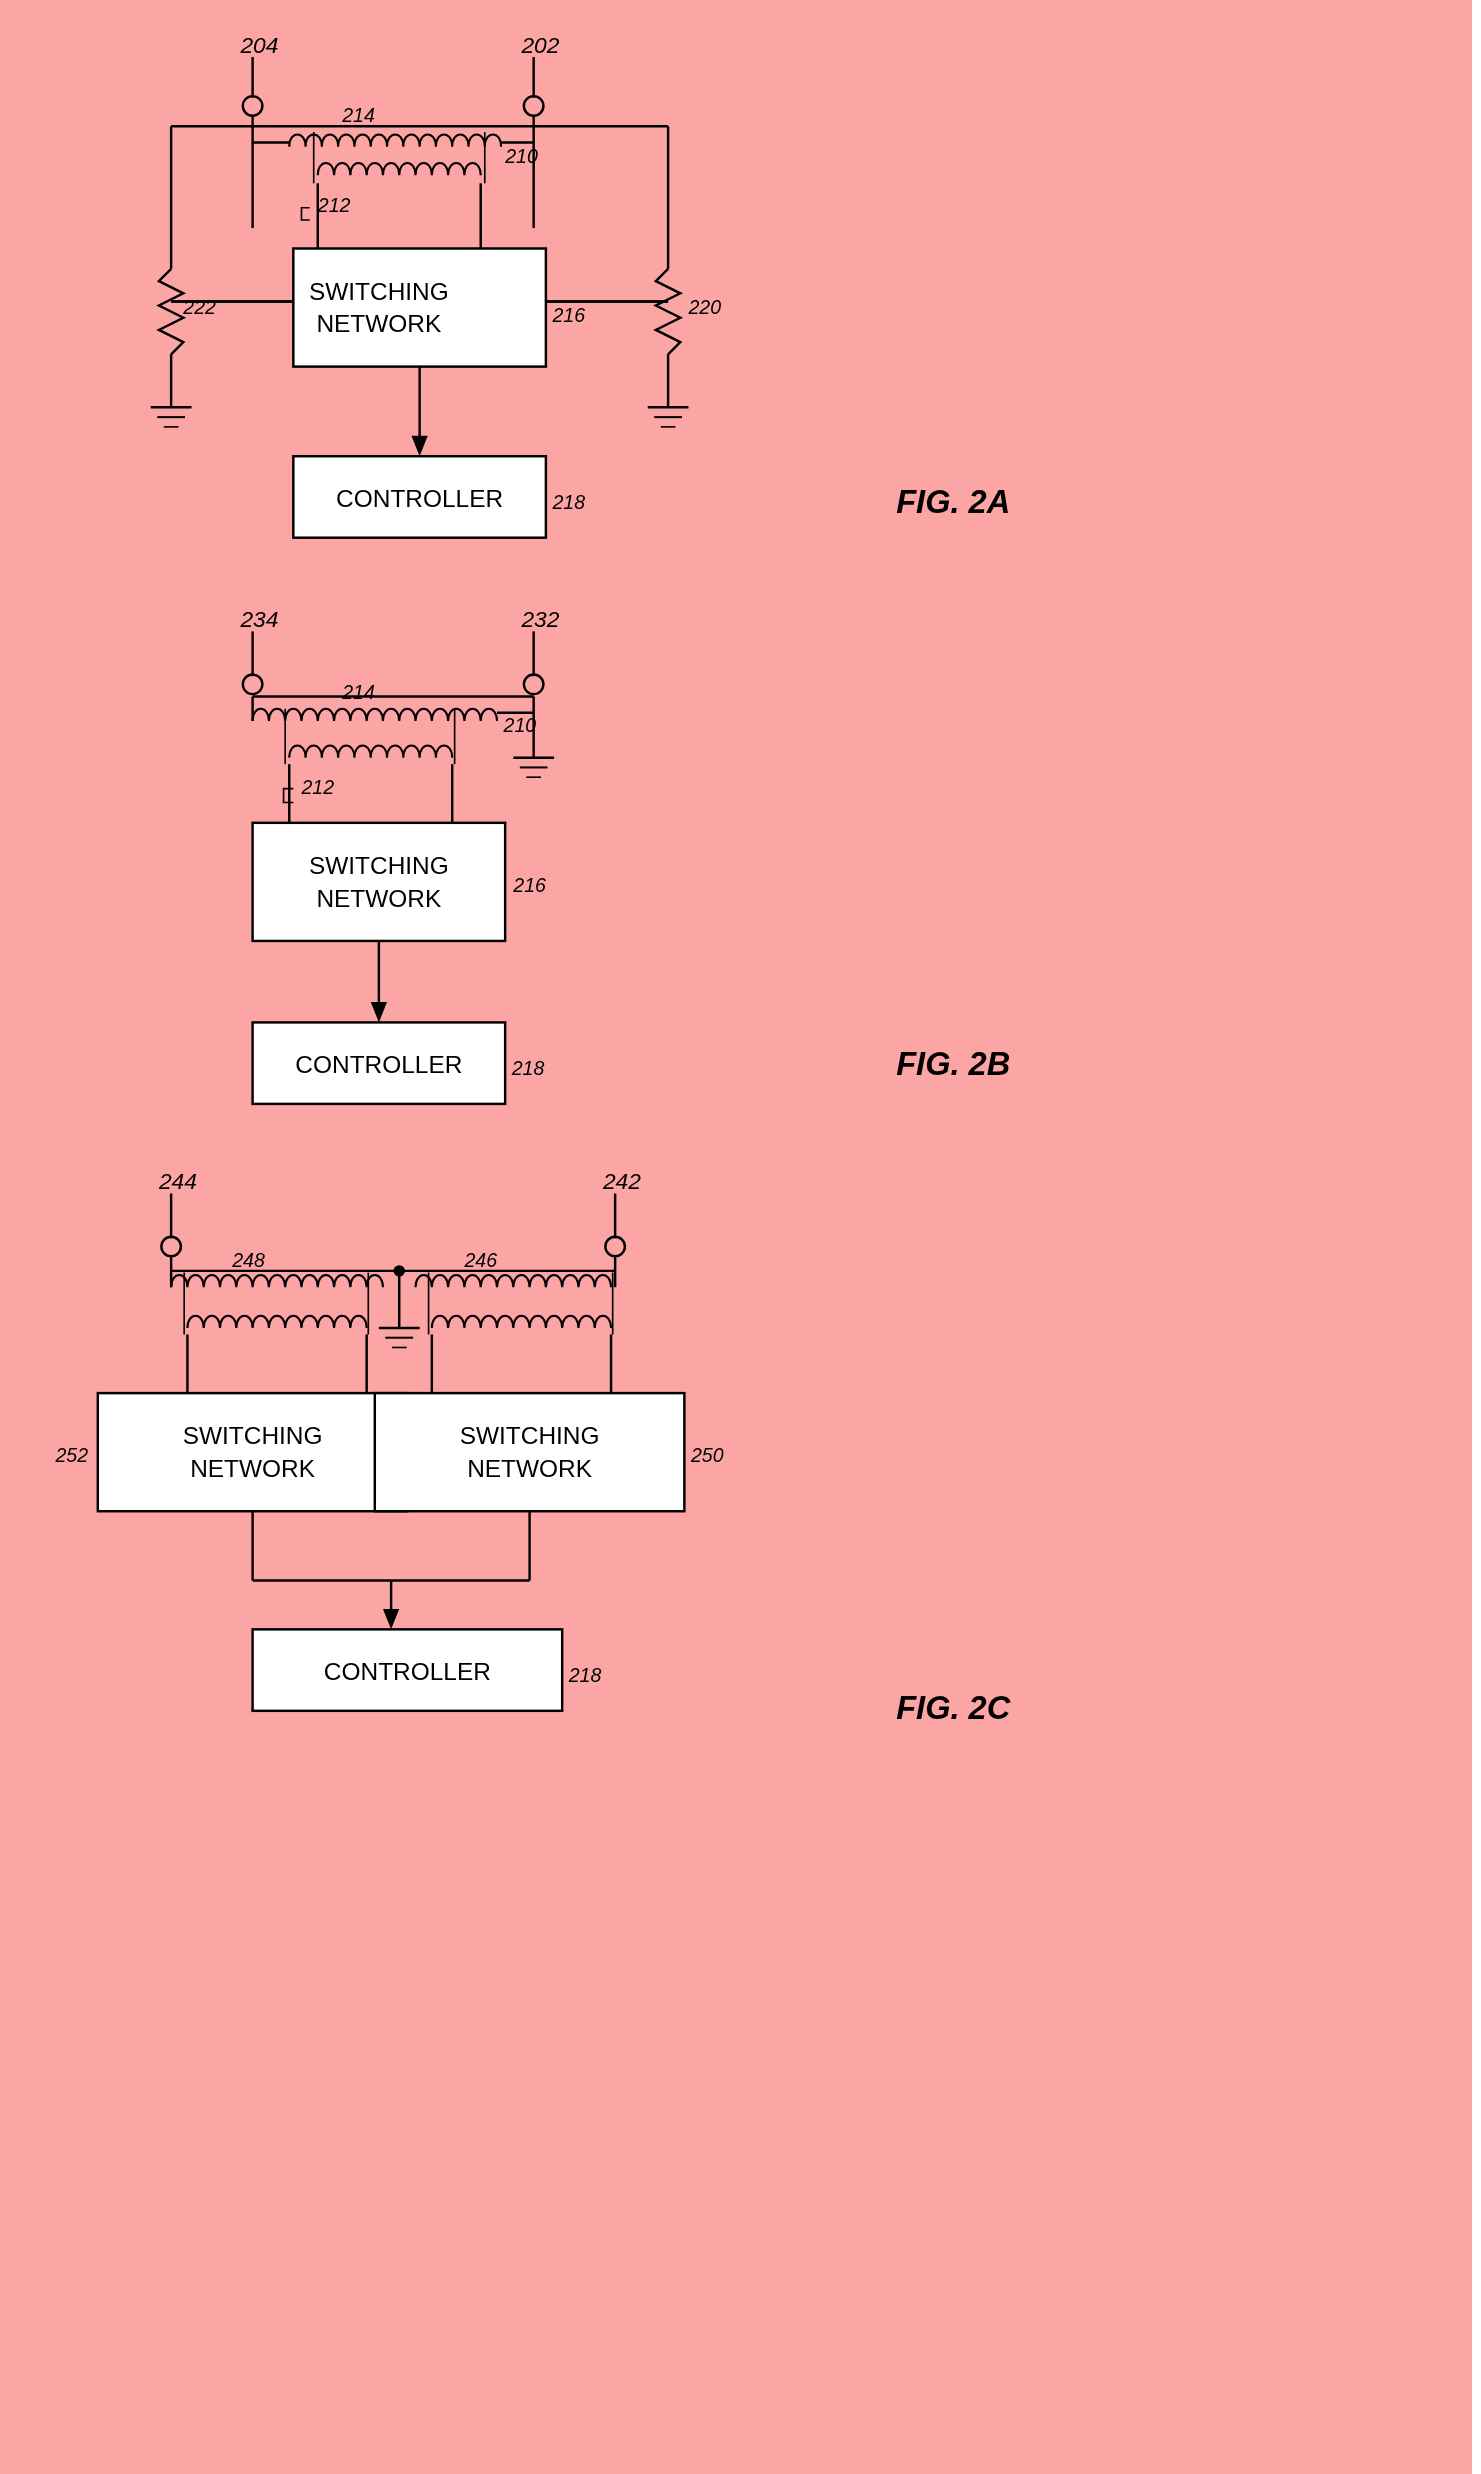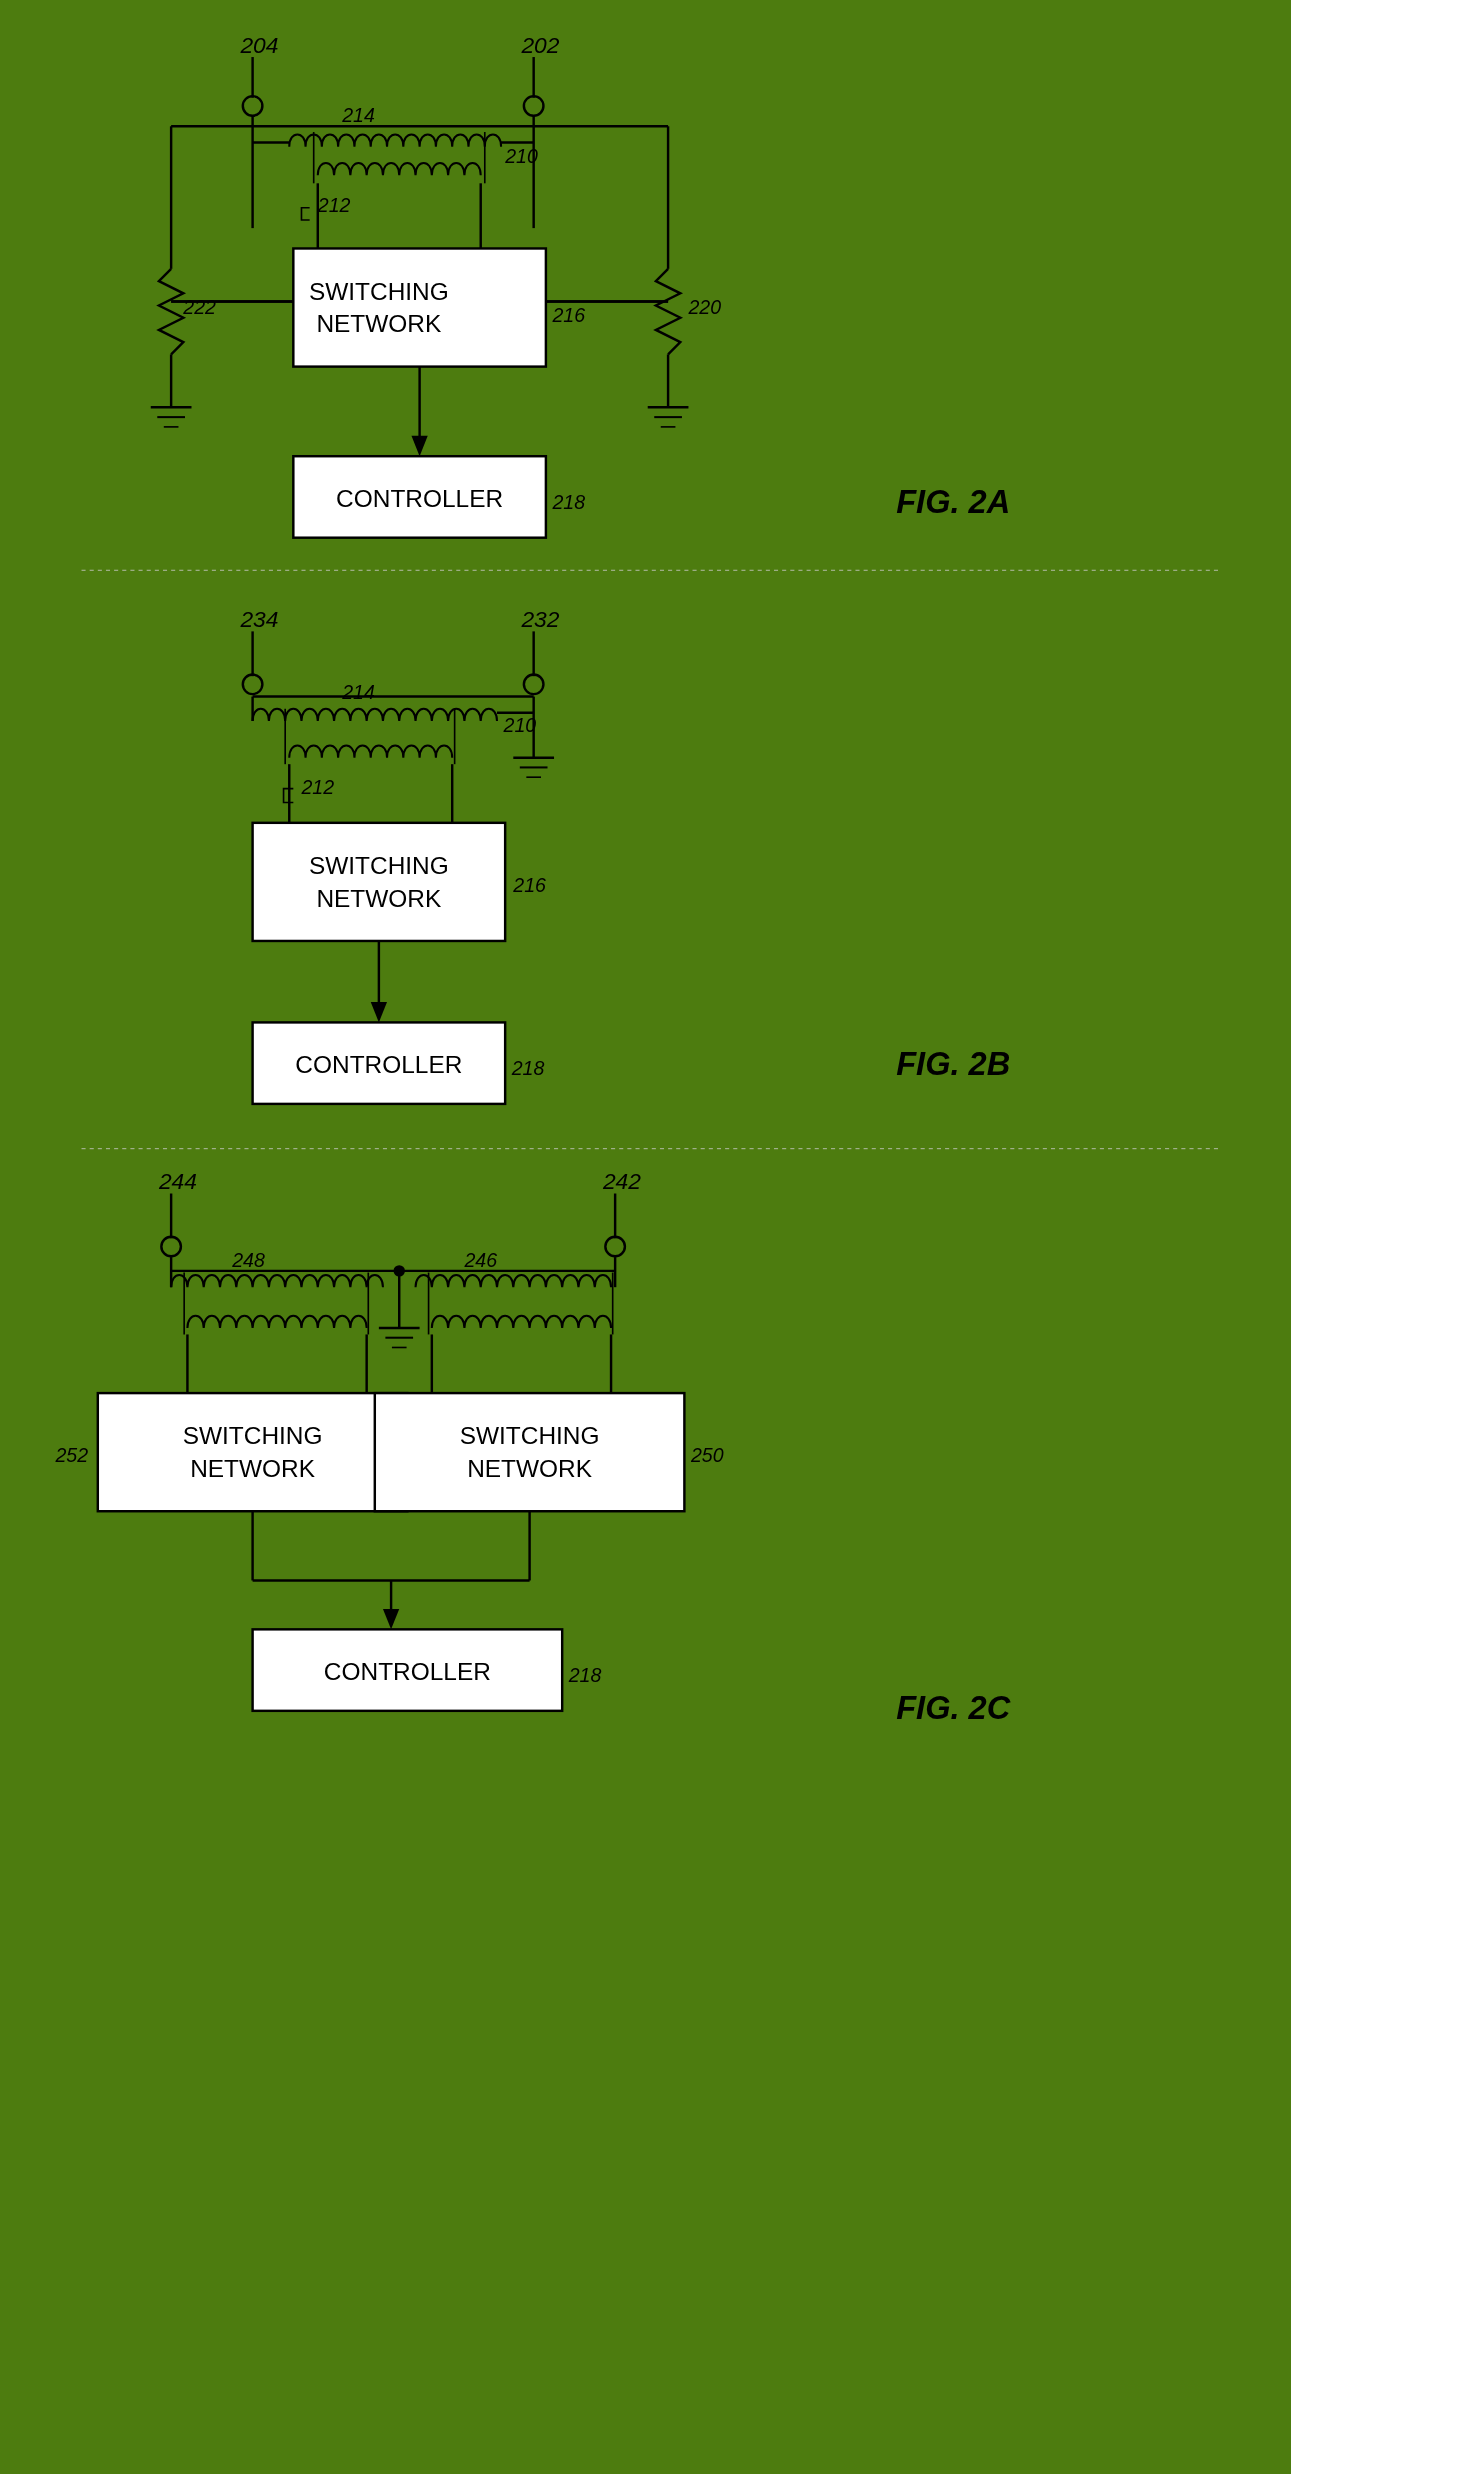--- a/index.html
+++ b/index.html
@@ -5,24 +5,24 @@
     * { margin: 0; padding: 0; box-sizing: border-box; }
     body {
       background: #ffffff;
       font-family: Arial, sans-serif;
       width: 1482px;
       min-height: 2475px;
       position: relative;
       overflow-x: hidden;
     }
     .page {
-      width: 1291px;
+      width: 1472px;
       min-height: 2475px;
       position: relative;
-      background: #4d7c0f;
+      background: #fca5a5;
     }
     svg {
       position: absolute;
       top: 0;
       left: 0;
       width: 1482px;
       height: 2475px;
     }
   </style>
 </head>

